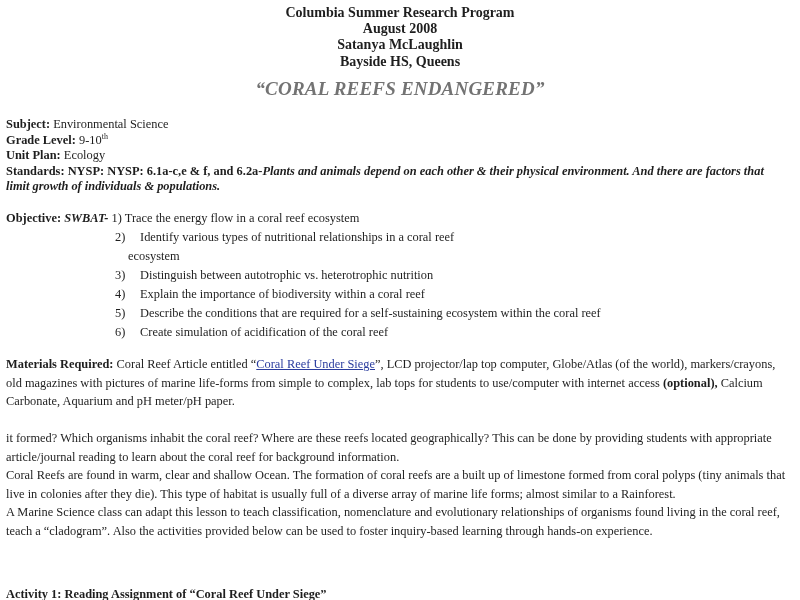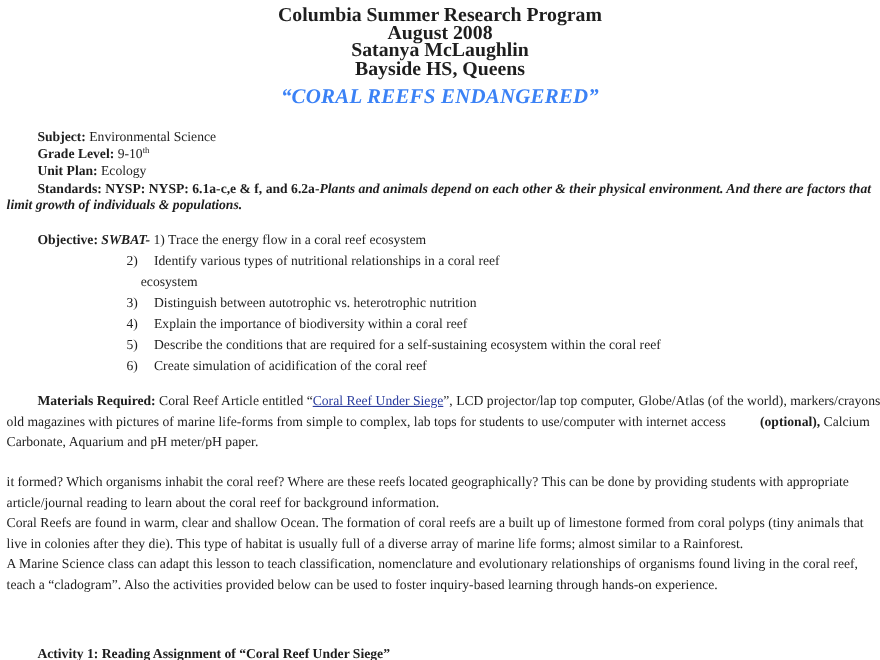--- a/index.html
+++ b/index.html
@@ -3,30 +3,30 @@
   <meta charset="utf-8">
   <style>
     html, body { margin: 0; padding: 0; background: #ffffff; }
     body {
       width: 800px; height: 600px; overflow: hidden; position: relative;
       font-family: "Liberation Serif", serif; color: #1e1e1e;
       font-size: 12.4px; line-height: 18.6px;
     }
     .header {
       position: absolute; top: 5px; left: 0; width: 800px; text-align: center;
-      font-weight: bold; font-size: 18px; line-height: 16.2px;
+      font-weight: bold; font-size: 14px; line-height: 16.2px;
     }
     .title {
       position: absolute; top: 78px; left: 0; width: 800px; text-align: center;
-      font-weight: bold; font-style: italic; color: #3b82f6;
+      font-weight: bold; font-style: italic; color: #737373;
       font-size: 19px; line-height: 22px; letter-spacing: 0.2px;
     }
     .meta { position: absolute; top: 117px; left: 6px; width: 790px; line-height: 15.6px; }
     .meta div { white-space: nowrap; }
-    .b { font-weight: bold; margin-left: 28px; }
+    .b { font-weight: bold; }
     .bi { font-weight: bold; font-style: italic; text-align: right; }
     sup { font-size: 8px; line-height: 0; text-align: center; }
     .objective { position: absolute; top: 209px; left: 6px; width: 790px; }
     .obj-row { height: 19px; white-space: nowrap; position: relative; }
     .obj-num { position: absolute; left: 109px; }
     .obj-text { position: absolute; left: 134px; }
     .obj-first { position: absolute; left: 0; }
     .obj-cont { position: absolute; left: 122px; }
     .para { position: absolute; left: 6px; width: 790px; white-space: nowrap; }
     .para div { height: 18.6px; }

